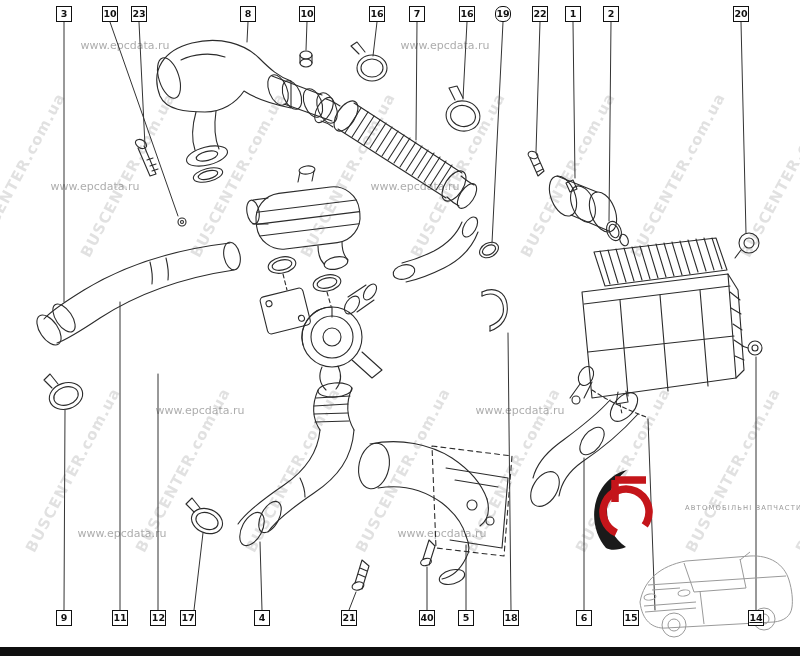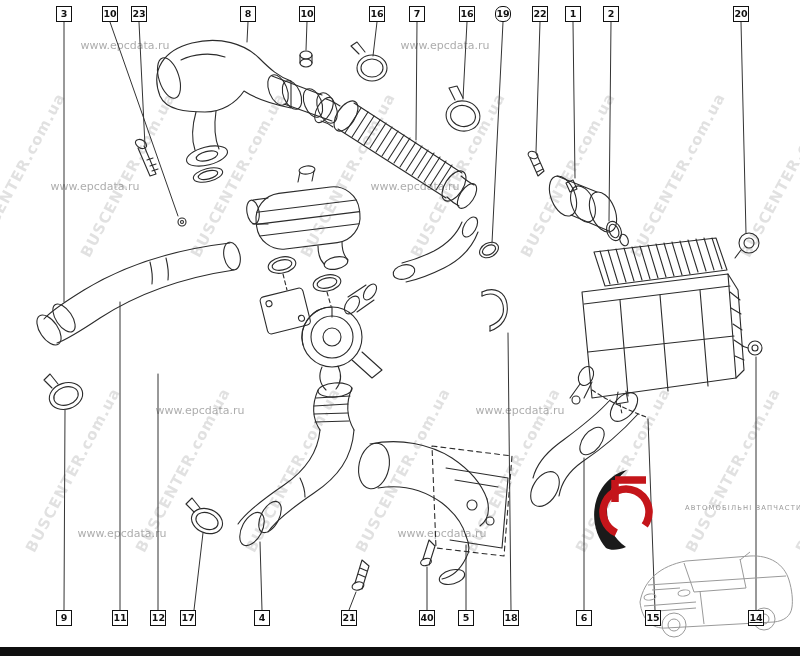--- a/index.html
+++ b/index.html
@@ -323,21 +323,21 @@
       <div class="callout" style="left: 56px; top: 610px;">9</div>
       <div class="callout" style="left: 112px; top: 610px;">11</div>
       <div class="callout" style="left: 150px; top: 610px; text-align: right;">12</div>
       <div class="callout" style="left: 180px; top: 610px;">17</div>
       <div class="callout" style="left: 254px; top: 610px;">4</div>
       <div class="callout" style="left: 341px; top: 610px;">21</div>
       <div class="callout" style="left: 419px; top: 610px;">40</div>
       <div class="callout" style="left: 458px; top: 610px;">5</div>
       <div class="callout" style="left: 503px; top: 610px;">18</div>
       <div class="callout" style="left: 576px; top: 610px;">6</div>
-      <div class="callout" style="left: 645px; top: 610px;">15</div>
+      <div class="callout" style="left: 623px; top: 610px;">15</div>
       <div class="callout" style="left: 748px; top: 610px; text-decoration: underline;">14</div>
     </div>
 
   <div class="branding">
     <svg class="brand-logo" width="212" height="188" viewBox="0 0 212 188">
       <path d="M18,88 C4,72 2,46 14,28 C20,19 29,12 39,10 C26,20 19,34 19,50 C19,66 26,79 38,87 C31,90 23,91 18,88 Z" fill="#1a1a1a" stroke="none"></path>
       <g stroke="#c4151a" stroke-width="7.5" fill="none">
         <circle cx="38" cy="52" r="23" stroke-dasharray="112 33" transform="rotate(115 38 52)"></circle>
         <path d="M27,20 L58,20 M27,20 L27,42"></path>
       </g>

